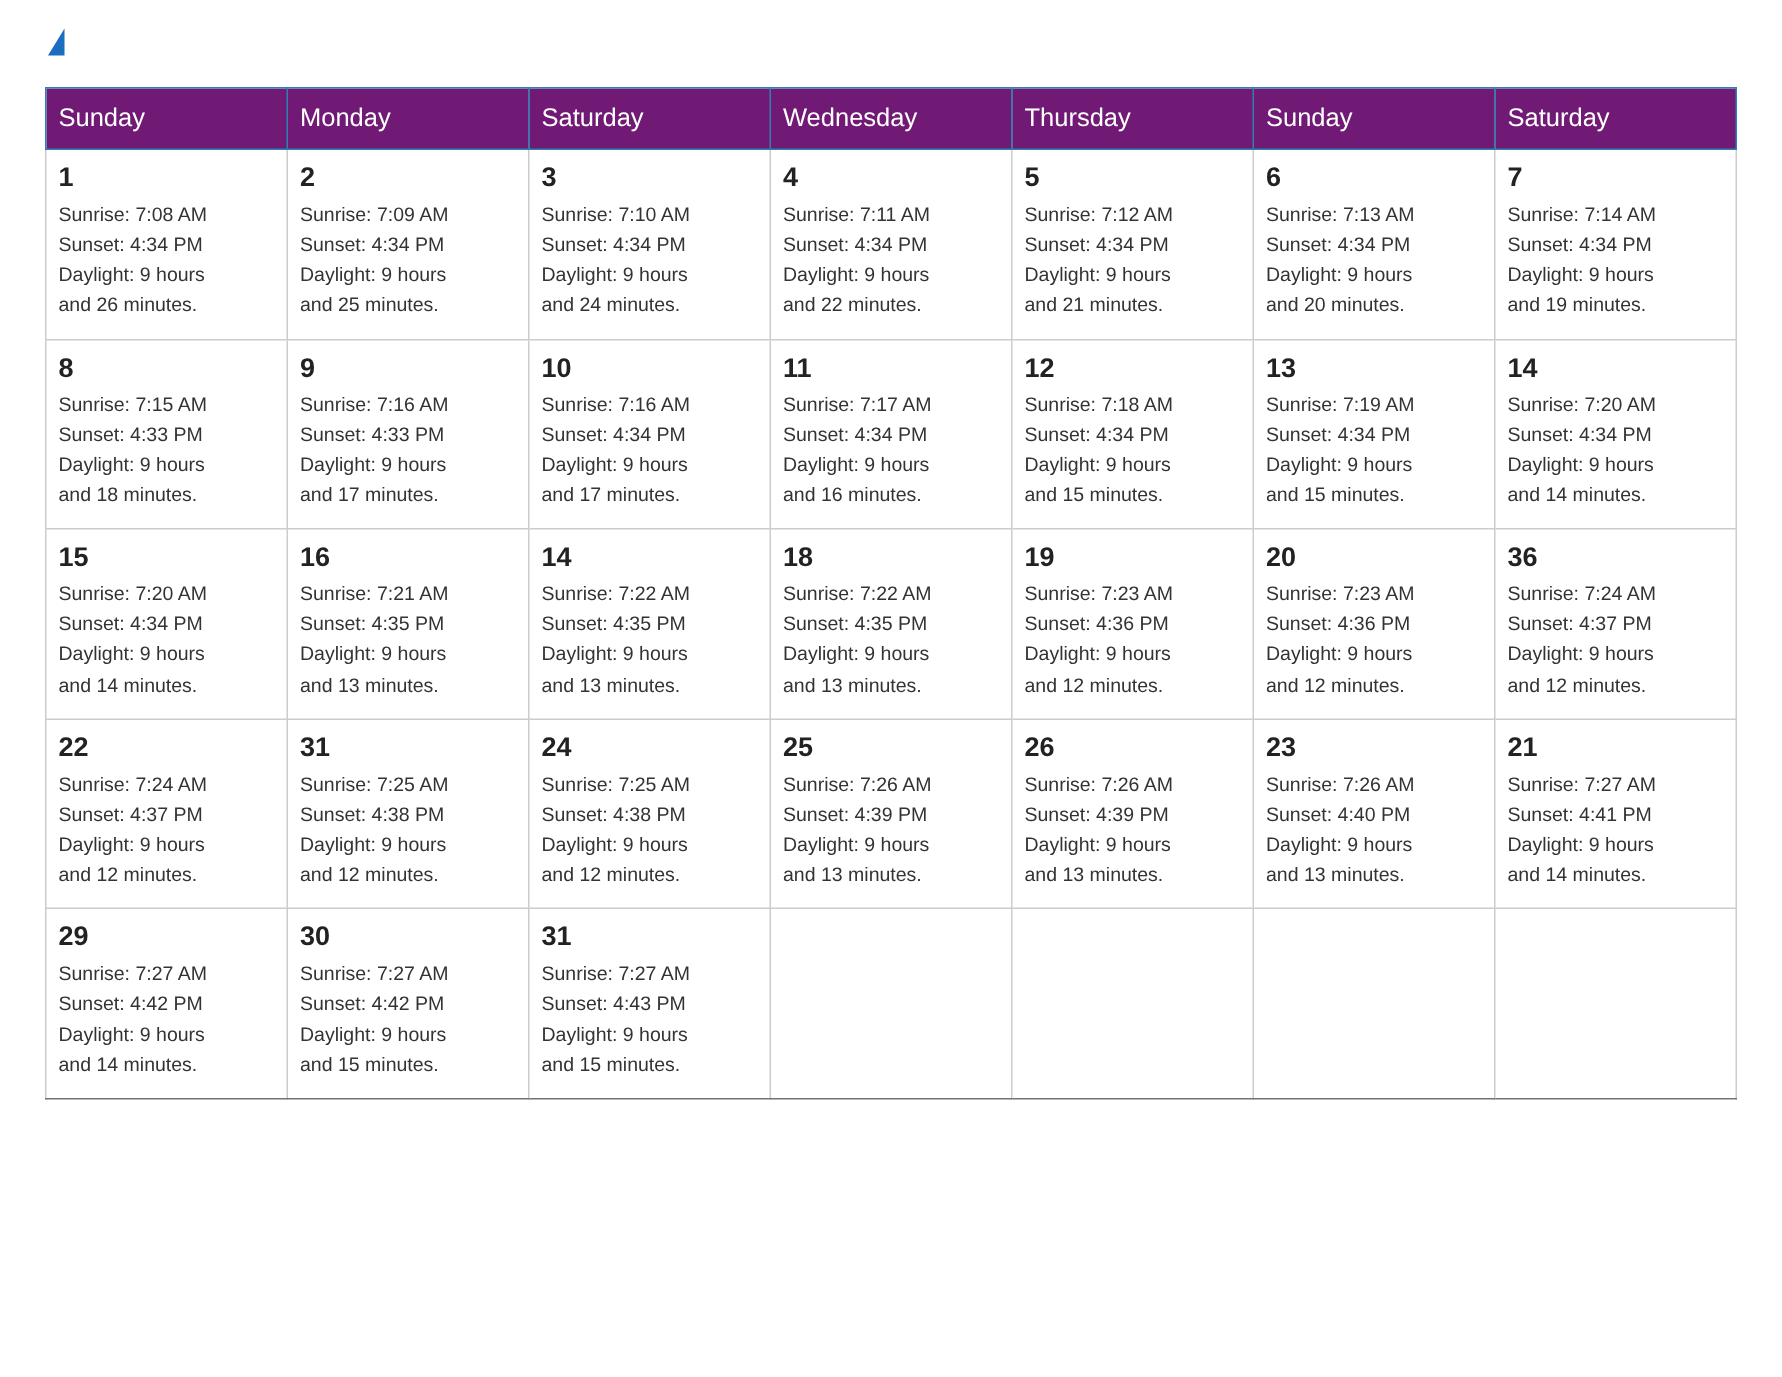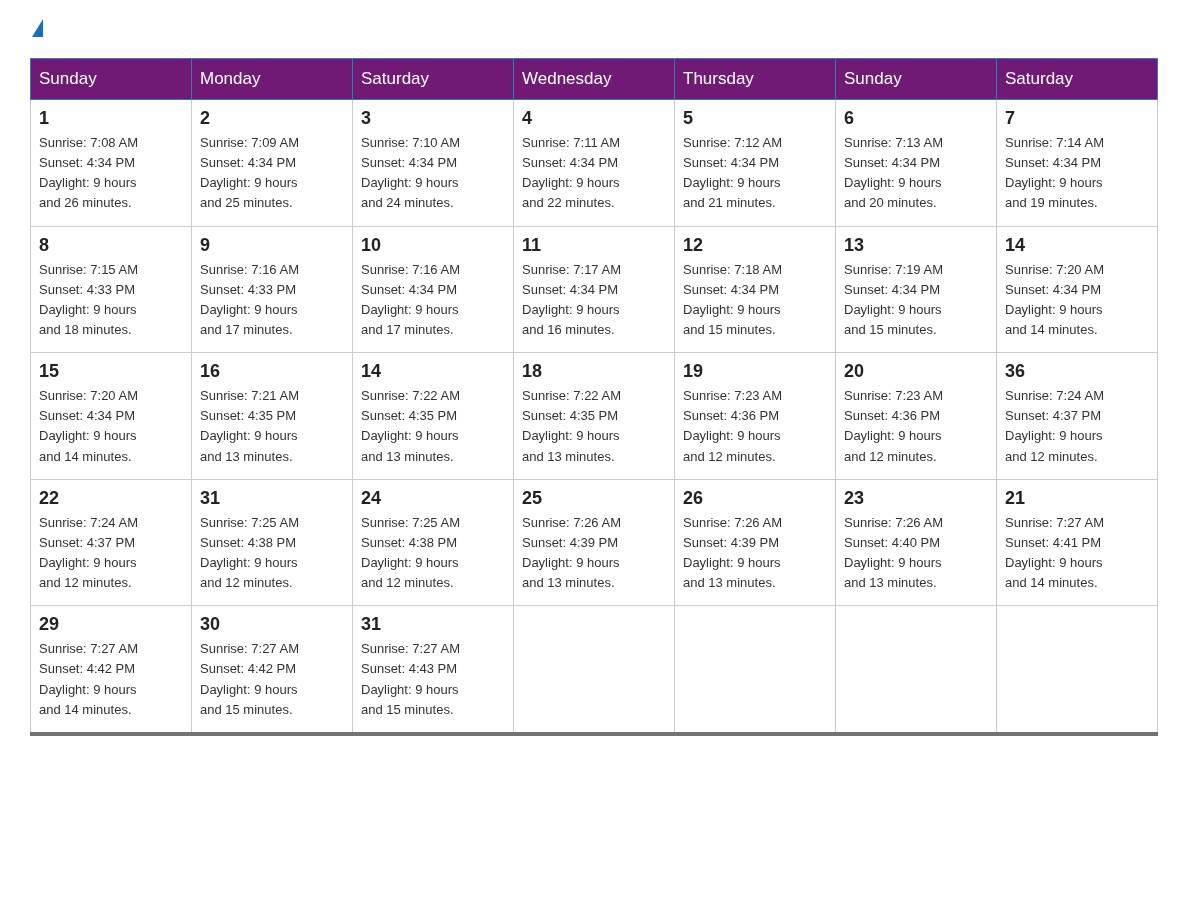--- a/index.html
+++ b/index.html
@@ -64,21 +64,21 @@
       color: #222;
       display: block;
       margin-bottom: 4px;
     }
     .day-info {
       font-size: 13px;
       color: #333;
       line-height: 1.55;
     }
     .calendar tr:last-child td {
-      border-bottom: 4px solid #737373;
+      border-bottom: 1px solid #737373;
     }
     .empty-cell {
       background: #fff;
     }
     
     .logo-row {
       display: flex;
       flex-direction: row;
       align-items: center;
     }

